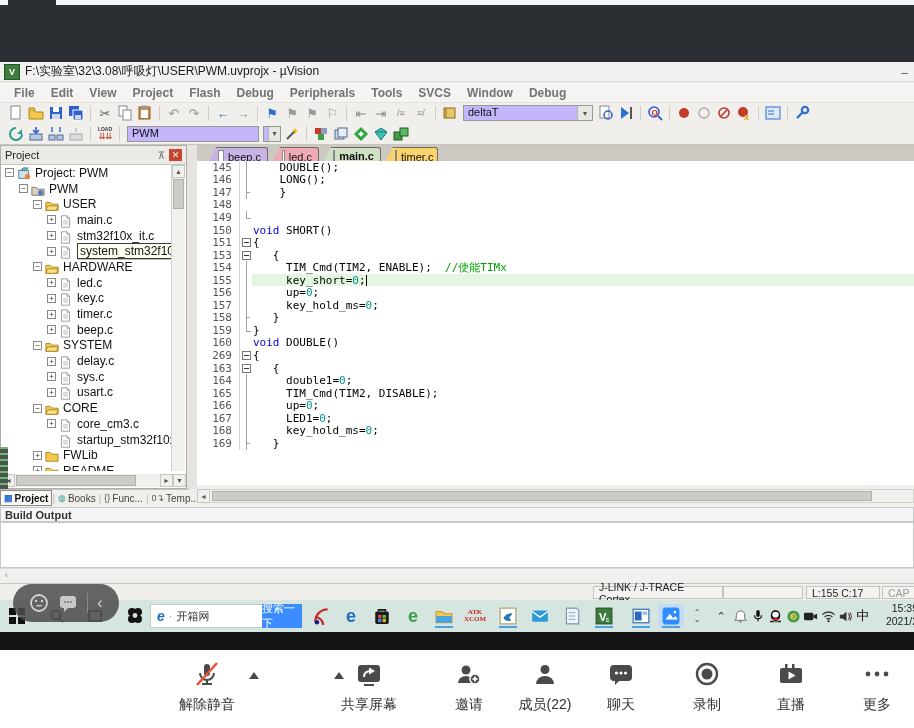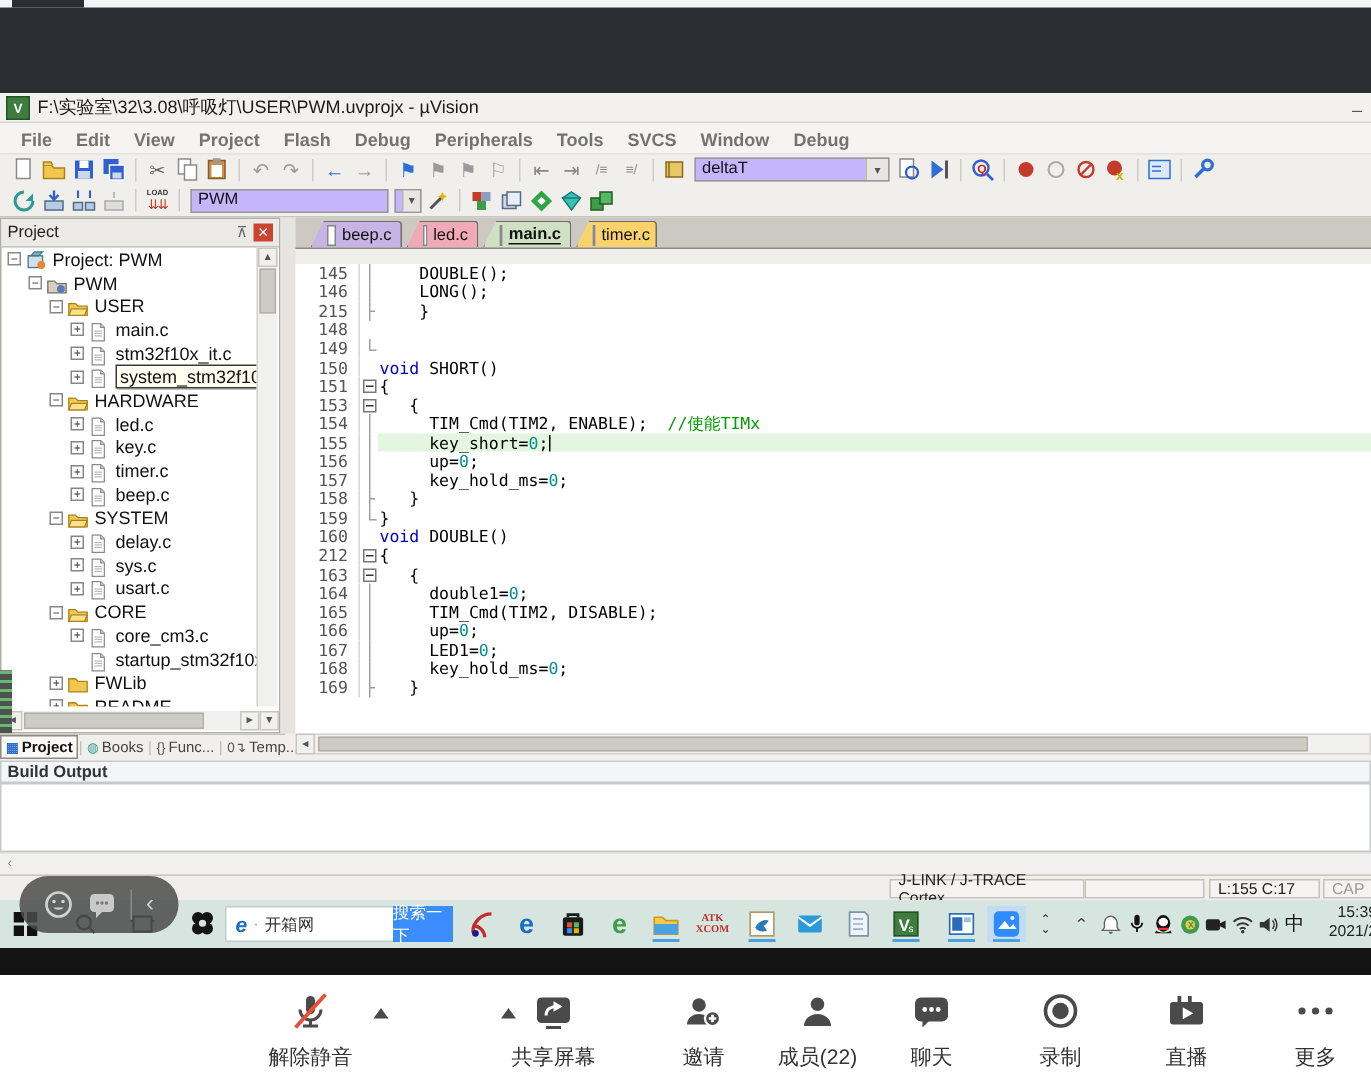--- a/index.html
+++ b/index.html
@@ -48,21 +48,21 @@
   .sb-btn{background:#f0f0ee;border:1px solid #c9c6c0;color:#555;font-size:7px;display:flex;align-items:center;justify-content:center;box-sizing:border-box;}
   .sb-thumb{background:#cdcbc6;border:1px solid #b3b0aa;box-sizing:border-box;}
   #vsplit{left:187px;top:83px;width:10px;height:344px;background:#e6e4e0;}
   
   #tabstrip{left:197px;top:83px;width:717px;height:20px;background:#ccc9c3;border-bottom:1px solid #8d8a84;}
   .etab{position:absolute;top:2px;height:18px;display:flex;align-items:center;font-size:11px;color:#111;
         border:1px solid #6f6c66;border-bottom:none;box-sizing:border-box;padding:0 6px 0 4px;
         clip-path:polygon(9px 0,100% 0,100% 100%,0 100%);border-radius:3px 3px 0 0;}
   .etab .pg{width:10px;height:12px;background:#fff;border:1px solid #888;margin:0 4px 0 6px;}
   .etab.active b{border-bottom:1px solid #111;}
-  #code{left:197px;top:114px;width:717px;height:324px;background:#fff;overflow:hidden;
+  #code{left:197px;top:99px;width:717px;height:324px;background:#fff;overflow:hidden;
         font-family:"DejaVu Sans Mono",monospace;font-size:11px;}
   .crow{position:relative;height:12.55px;display:flex;align-items:center;}
   .cnum{width:42px;text-align:right;padding-right:7px;color:#555;flex:0 0 auto;box-sizing:border-box;}
   .cfold{width:13px;height:100%;position:relative;flex:0 0 auto;border-left:1px solid #d9d6d1;}
   .ctext{white-space:pre;position:relative;z-index:2;}
   .chl{position:absolute;left:55px;right:0;top:0;bottom:0;background:#e3f6e0;z-index:0;}
   .cd{color:#000;} .ck{color:#0000cc;} .cn{color:#009090;} .cc{color:#00a000;}
   .fline{position:absolute;left:6px;top:0;bottom:0;width:1px;background:#a0a0a0;}
   .fend{position:absolute;left:6px;top:0;height:55%;width:1px;background:#a0a0a0;}
   .fend:after{content:"";position:absolute;left:0;top:100%;width:5px;height:1px;background:#a0a0a0;}
@@ -617,21 +617,21 @@
         <div class="ctext"><span class="cd">    DOUBLE();</span></div>
       </div>
       <div class="crow">
         <div class="cnum">146</div>
         <div class="cfold">
           <div class="fline"></div>
         </div>
         <div class="ctext"><span class="cd">    LONG();</span></div>
       </div>
       <div class="crow">
-        <div class="cnum">215</div>
+        <div class="cnum">147</div>
         <div class="cfold">
           <div class="ftick"></div>
         </div>
         <div class="ctext"><span class="cd">    }</span></div>
       </div>
       <div class="crow">
         <div class="cnum">148</div>
         <div class="cfold"></div>
         <div class="ctext"></div>
       </div>
@@ -703,21 +703,21 @@
           <div class="fend"></div>
         </div>
         <div class="ctext"><span class="cd">}</span></div>
       </div>
       <div class="crow">
         <div class="cnum">160</div>
         <div class="cfold"></div>
         <div class="ctext"><span class="ck">void</span><span class="cd"> DOUBLE()</span></div>
       </div>
       <div class="crow">
-        <div class="cnum">212</div>
+        <div class="cnum">269</div>
         <div class="cfold">
           <div class="fbox"></div>
         </div>
         <div class="ctext"><span class="cd">{</span></div>
       </div>
       <div class="crow">
         <div class="cnum">163</div>
         <div class="cfold">
           <div class="fbox"></div>
         </div>

